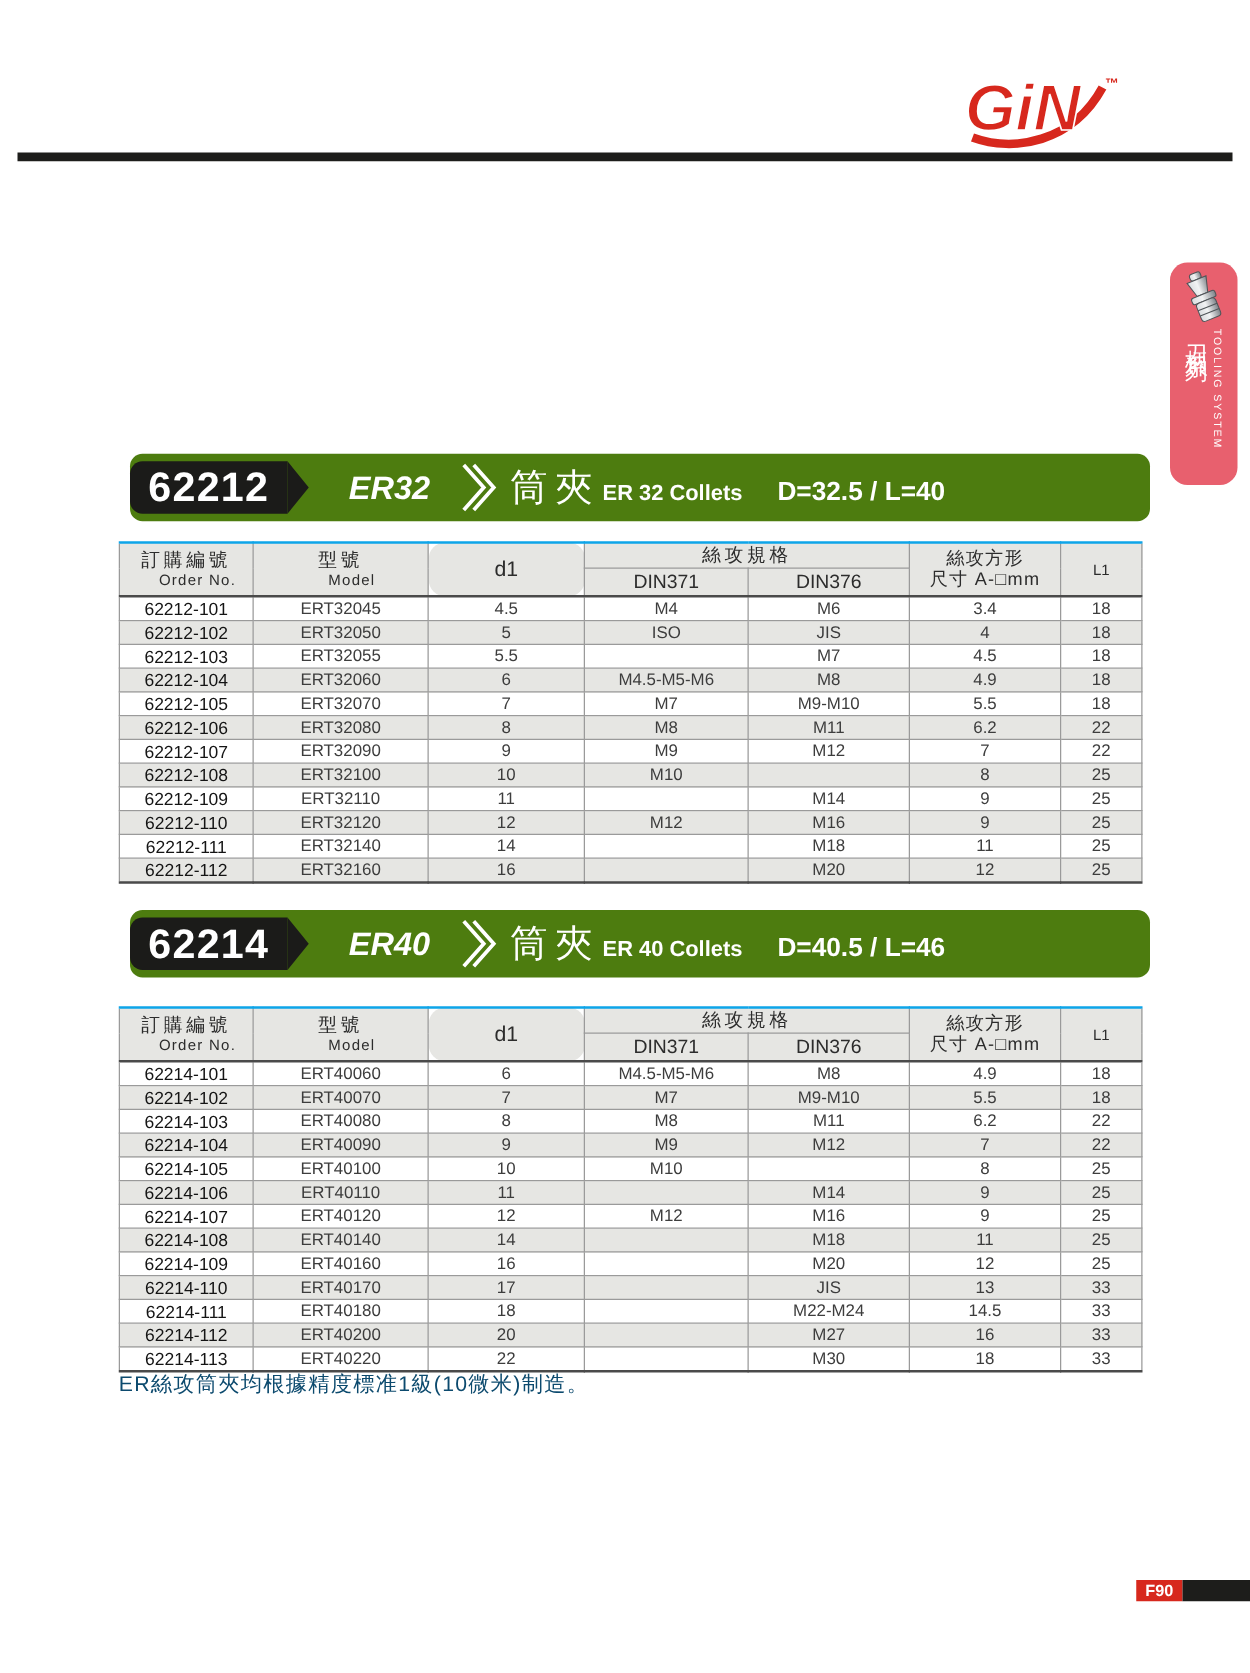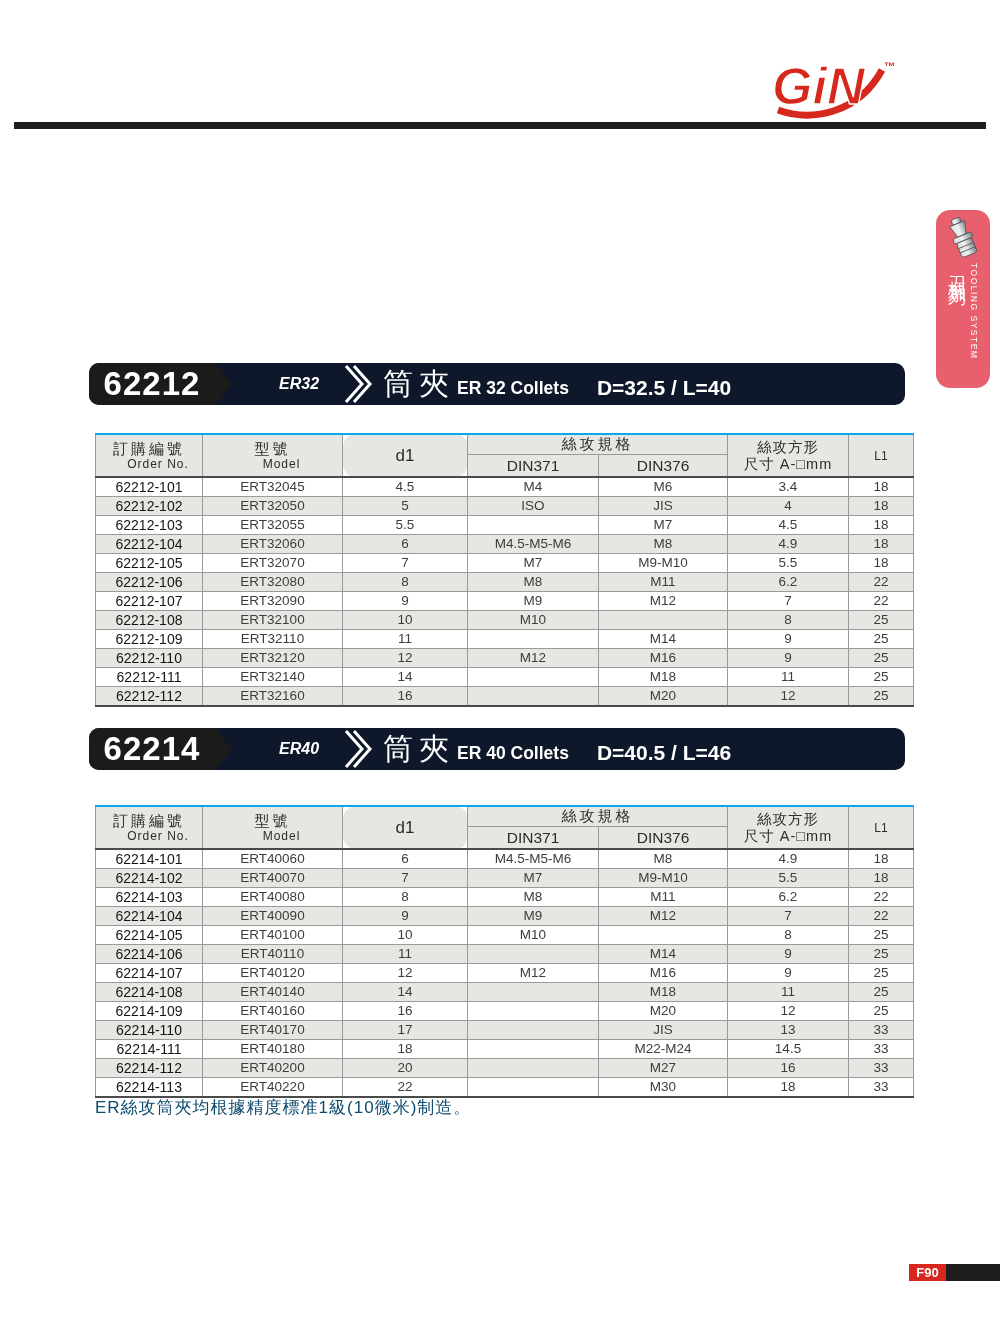--- a/index.html
+++ b/index.html
@@ -13,29 +13,29 @@
   .top-rule{position:absolute;left:14px;top:122px;width:972px;height:7px;background:#1d1d1b;}
   
   .side-tab{position:absolute;left:936px;top:210px;width:54px;height:178px;
     background:#e8606e;border-radius:14px;}
   .side-tab .tool{position:absolute;left:7px;top:5px;}
   .tab-cn{position:absolute;left:9px;top:52px;writing-mode:vertical-rl;
     font-size:18px;letter-spacing:4px;color:#fff;}
   .tab-en{position:absolute;left:33px;top:53px;writing-mode:vertical-rl;
     font-size:8.5px;letter-spacing:1.5px;color:#fff;}
   
-  .banner{position:absolute;left:89px;width:816px;height:42px;background:#0f172a;
+  .banner{position:absolute;left:104px;width:816px;height:54px;background:#4d7c0f;
     border-radius:10px;display:flex;align-items:center;color:#fff;}
   .banner-num{position:relative;width:126px;height:42px;background:#1b1b19;
     border-radius:10px 0 0 10px;display:flex;align-items:center;justify-content:center;
     font-size:33px;font-weight:bold;letter-spacing:1px;flex:0 0 auto;}
   .banner-num::after{content:"";position:absolute;left:100%;top:0;
     border-top:21px solid transparent;border-bottom:21px solid transparent;
     border-left:17px solid #1b1b19;}
-  .banner-size{margin-left:64px;font-size:16px;font-weight:bold;font-style:italic;}
+  .banner-size{margin-left:49px;font-size:26px;font-weight:bold;font-style:italic;}
   .banner-chev{margin-left:24px;flex:0 0 auto;}
   .banner-cn{margin-left:10px;font-size:30px;letter-spacing:6px;}
   .banner-en{margin-left:2px;margin-top:8px;font-size:17.5px;font-weight:bold;}
   .banner-dims{margin-left:28px;margin-top:8px;font-size:21px;font-weight:bold;}
   
   table.spec{position:absolute;left:95px;border-collapse:collapse;table-layout:fixed;
     width:818px;border-top:2px solid #0ea5e9;border-bottom:2px solid #4a4a4a;}
   table.spec th,table.spec td{border:1px solid #9a9a9a;text-align:center;
     vertical-align:middle;padding:0;}
   table.spec thead th{background:#e6e6e3;color:#2c2c2c;font-weight:normal;}

